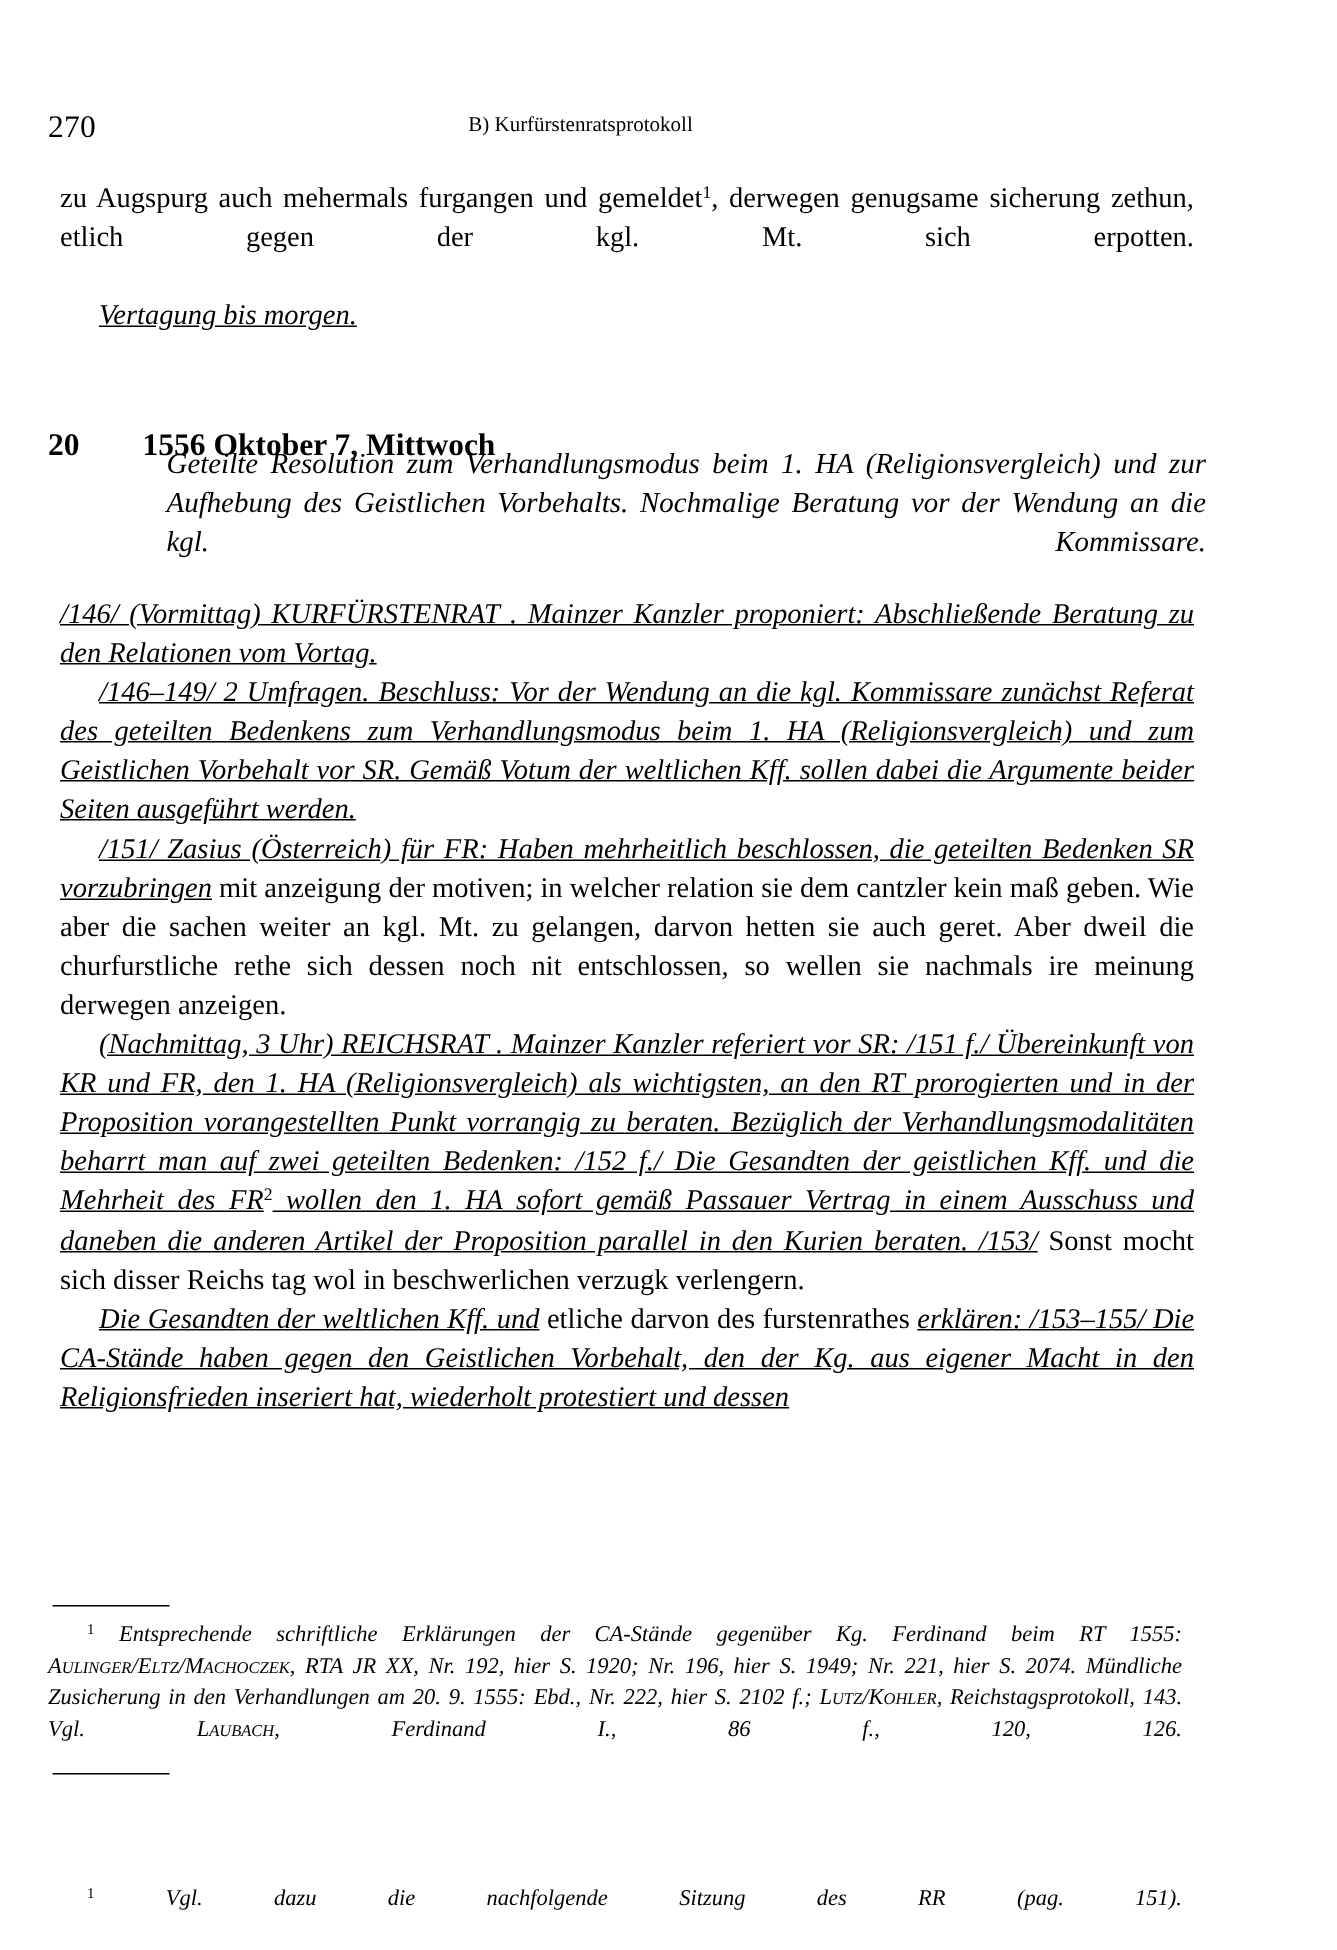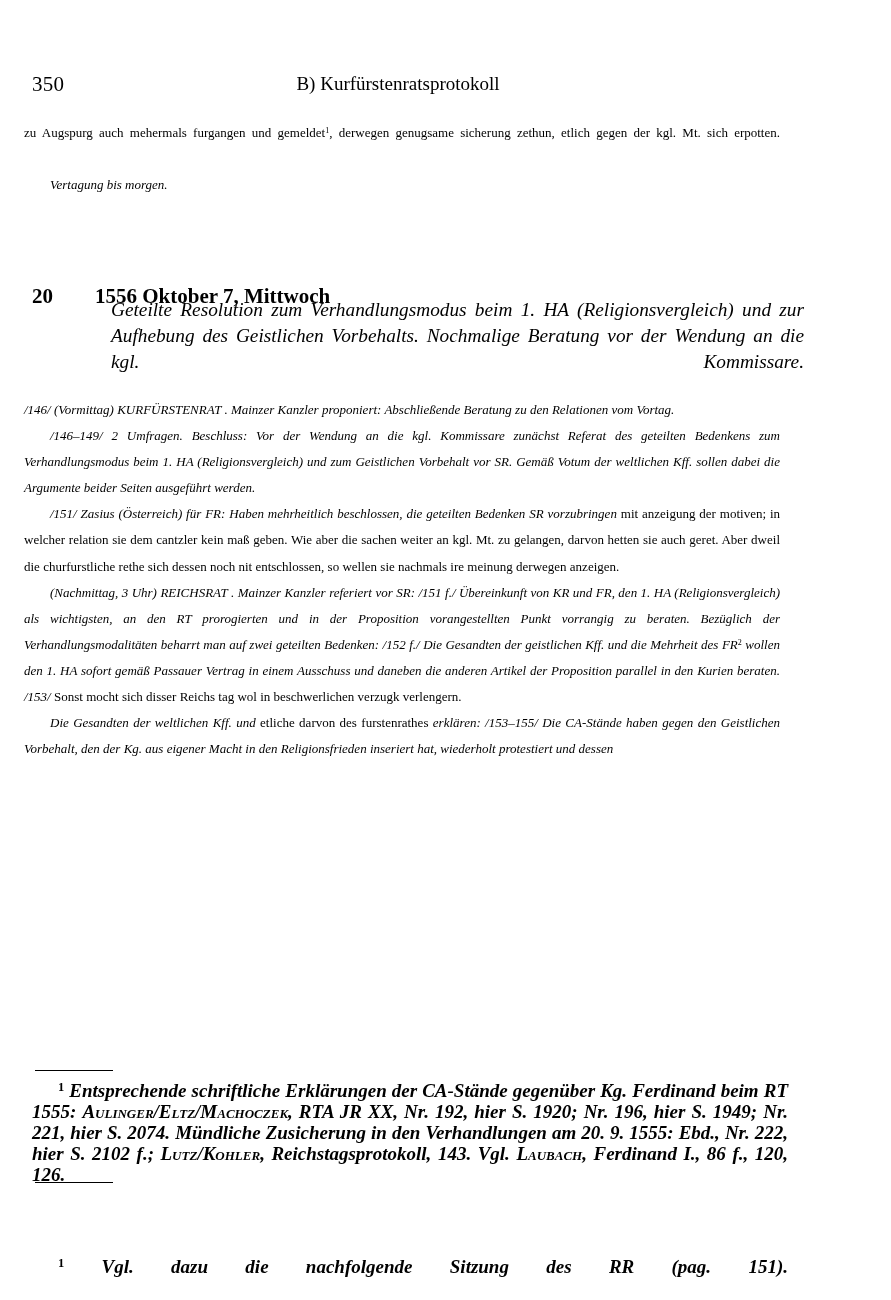--- a/index.html
+++ b/index.html
@@ -37,45 +37,45 @@
   .folio {
     position: absolute;
     left: 0;
     top: 0;
     font-size: 21px;
     line-height: 24px;
     letter-spacing: 0.2px;
   }
   .head-title {
     position: absolute;
-    left: 16px;
+    left: 5px;
     top: 0;
     width: 700px;
     text-align: center;
+    font-size: 14px;
+    line-height: 24px;
+  }
+
+  
+  .body-block {
+    position: absolute;
+    left: 40px;
+    width: 756px;
     font-size: 19px;
-    line-height: 24px;
-  }
-
-  
-  .body-block {
-    position: absolute;
-    left: 24px;
-    width: 756px;
-    font-size: 13px;
     line-height: 26.1px;
     text-align: justify;
     text-justify: inter-word;
     hyphens: none;
   }
   .body-block p {
     margin: 0;
   }
 
   .roman { font-style: normal; margin-top: 12px; }
-  .ital  { font-style: italic; }
+  .ital  { font-style: italic; text-decoration: underline; }
 
   .indent-first { text-indent: 26px; }
   .no-indent { text-indent: 0; }
 
   
   .flush { text-align: justify; }
   .flush:after {
     content: "";
     display: inline-block;
     width: 100%;
@@ -130,25 +130,24 @@
     position: absolute;
     left: 35px;
     width: 78px;
     height: 1px;
     background: #000;
   }
   .fn-block {
     position: absolute;
     left: 32px;
     width: 756px;
-    font-size: 19px;
+    font-size: 15px;
     line-height: 21.1px;
     text-align: justify;
     font-style: italic;
-    font-weight: bold;
   }
   .fn-block p {
     margin: 0;
     text-indent: 26px;
   }
   .fn-block p:after {
     content: "";
     display: inline-block;
     width: 100%;
   }
@@ -162,21 +161,21 @@
     font-variant: small-caps;
     font-style: italic;
   }
 </style>
 </head>
 <body>
 
 <div class="page">
 
   <div class="running-head">
-    <span class="folio">350</span>
+    <span class="folio">270</span>
     <span class="head-title">B) Kurfürstenratsprotokoll</span>
   </div>
 
   <div class="body-block" style="top:120px;">
     <p class="no-indent flush"><span>zu Augspurg auch mehermals furgangen und gemeldet</span><sup class="fnref">1</sup><span>, derwegen genugsame sicherung zethun, etlich gegen der kgl. Mt. sich erpotten.</span></p>
     <p class="indent-first ital">Vertagung bis morgen.</p>
   </div>
 
   <div class="section-heading">
     <span class="sec-num">20</span><span class="sec-title">1556 Oktober 7, Mittwoch</span>

